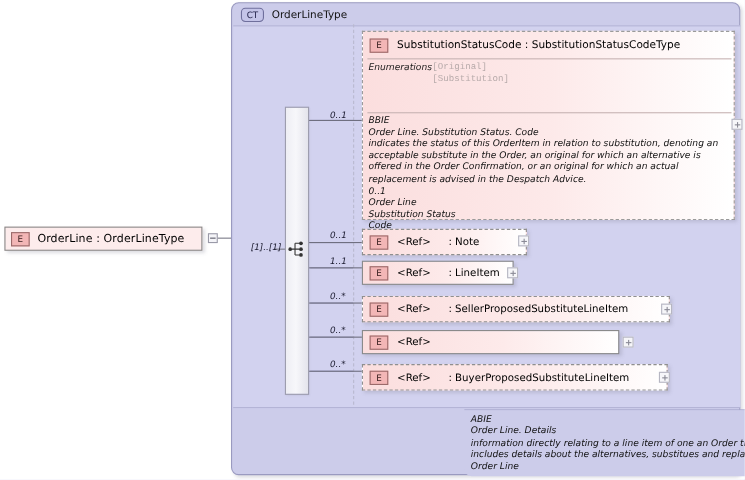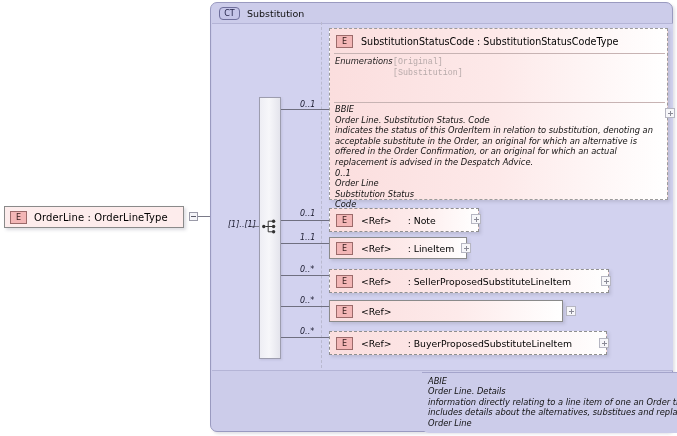--- a/index.html
+++ b/index.html
@@ -314,21 +314,21 @@
   <div class="e-badge">E</div>
   <div class="label">OrderLine : OrderLineType</div>
 </div>
 <div class="toggle-box" id="root-toggle"></div>
 <div id="root-connector"></div>
 
 <div id="ct-frame">
 
   <div id="ct-header">
     <div id="ct-badge">CT</div>
-    <div id="ct-title">Substitution</div>
+    <div id="ct-title">OrderLineType</div>
   </div>
 
   <div id="ct-inner"></div>
 
   <div id="abie">
     <div class="txt">ABIE</div>
     <div class="txt">Order Line. Details</div>
     <div class="txt">information directly relating to a line item of one an Order transaction. It identifies the line item but only</div>
     <div class="txt">includes details about the alternatives, substitues and replacement line items.</div>
     <div class="txt">Order Line</div>

